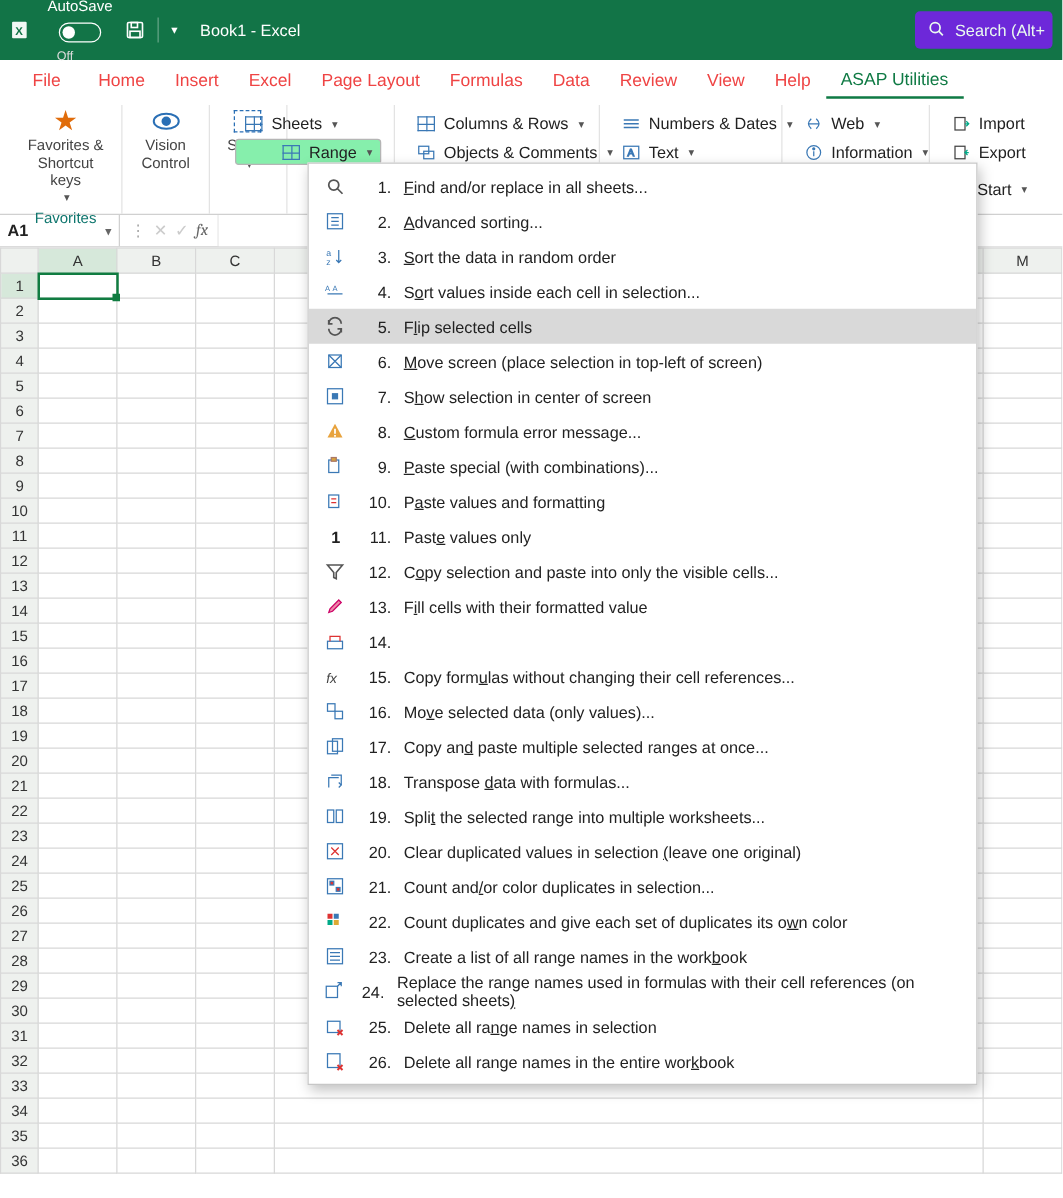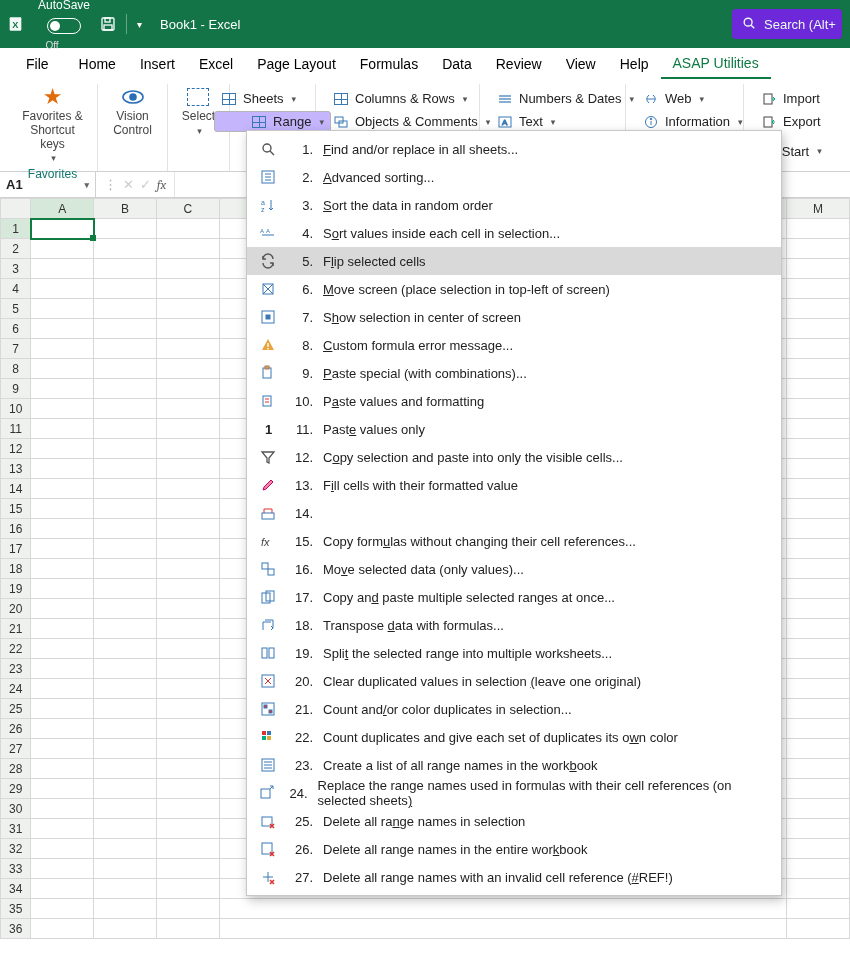--- a/index.html
+++ b/index.html
@@ -14,42 +14,42 @@
   .autosave .off { font-size: 10px; margin-left: -24px; color: #ddd; }
   .qat-save { margin-left: 10px; width: 16px; height: 16px; }
   .qat-sep { width: 1px; height: 20px; background: rgba(255,255,255,0.35); margin: 0 10px; }
   .qat-drop { color: #fff; font-size: 10px; }
   .doc-title { margin-left: 18px; font-size: 13px; }
   .titlebar .spacer { flex: 1; }
   .searchbox { background: #6d28d9; border-radius: 4px; height: 30px; display: flex; align-items: center; padding: 0 10px; gap: 8px; color: #eafaf0; width: 110px; font-size: 13px; overflow: hidden; white-space: nowrap; }
 
   
   .tabs { height: 32px; background: #fff; display: flex; align-items: center; padding-left: 14px; gap: 0; border-bottom: 0; }
-  .tab { padding: 6px 12px; font-size: 14px; color: #000000; cursor: pointer; }
+  .tab { padding: 6px 12px; font-size: 14px; color: #ef4444; cursor: pointer; }
   .tab.active { color: #0f7a44; border-bottom: 2px solid #0f7a44; font-weight: 500; }
   .tab.file { margin-right: 6px; }
 
   
   .ribbon { height: 92px; border-bottom: 1px solid #d0d0d0; background: #fff; padding: 4px 8px 0 8px; display: flex; position: relative; z-index: 5; }
   .group { display: flex; flex-direction: column; align-items: center; padding: 2px 10px 2px 10px; border-right: 1px solid #e3e3e3; }
   .group.vstack { justify-content: flex-start; }
   .group.nolabel { border-right: 1px solid #e3e3e3; }
   .biglabel { font-size: 12px; color: #444; text-align: center; margin-top: auto; line-height: 1.15; }
   .group .inner { display: flex; flex-direction: column; align-items: center; gap: 2px; }
   .icon-lg { width: 28px; height: 22px; display: flex; align-items: center; justify-content: center; }
   .star-icon { color: #e06c0b; font-size: 22px; }
   .eye-icon { color: #2a6fb5; font-size: 20px; }
   .select-icon { width: 22px; height: 18px; border: 1.5px dashed #2a6fb5; position: relative; }
   .select-icon::before, .select-icon::after { content:""; position:absolute; background:#2a6fb5; }
   .caret { font-size: 9px; margin-left: 2px; color: #555; display: inline-block; }
 
   .cmd-col { display: flex; flex-direction: column; gap: 2px; }
   .cmd { display: flex; align-items: center; gap: 6px; padding: 2px 6px; font-size: 13px; border: 1px solid transparent; border-radius: 3px; white-space: nowrap; }
   .cmd .caret { margin-left: 2px; }
-  .cmd.pressed { background: #c4b5fd; border: 1px solid #b5b5b5; padding-left: 36px; }
+  .cmd.pressed { background: #86efac; border: 1px solid #b5b5b5; padding-left: 36px; }
   .mini-icon { width: 16px; height: 14px; display: inline-flex; align-items: center; justify-content: center; }
   .grid-icon { width: 14px; height: 12px; background:
      linear-gradient(#3a78b5,#3a78b5) 0 0/14px 1px no-repeat,
      linear-gradient(#3a78b5,#3a78b5) 0 6px/14px 1px no-repeat,
      linear-gradient(#3a78b5,#3a78b5) 0 11px/14px 1px no-repeat,
      linear-gradient(#3a78b5,#3a78b5) 0 0/1px 12px no-repeat,
      linear-gradient(#3a78b5,#3a78b5) 7px 0/1px 12px no-repeat,
      linear-gradient(#3a78b5,#3a78b5) 13px 0/1px 12px no-repeat; }
   .group.noborder { border-right: 0; }
   .group-label-row { font-size: 12px; color: #0f766e; margin-top: 4px; }
@@ -162,21 +162,21 @@
   <div class="group vstack nolabel" style="width:62px">
     <div class="inner">
       <span class="icon-lg">
           <span class="select-icon"></span>
         </span>
       <div class="biglabel">Select</div>
       <span class="caret">▾</span>
     </div>
   </div>
 
-  <div class="group nolabel" style="align-items:center; padding-top:4px; width:86px">
+  <div class="group nolabel" style="align-items:flex-end; padding-top:4px; width:86px">
     <div class="cmd-col">
       <div class="cmd">
         <span class="mini-icon">
             <span class="grid-icon"></span>
           </span>
         <span>Sheets</span>
         <span class="caret">▾</span>
       </div>
       <div class="cmd pressed">
         <span class="mini-icon">
@@ -875,23 +875,13 @@
     <div class="menu-item">
       <span class="mi-icon">
         <svg viewBox="0 0 16 16" stroke="#3a78b5" fill="none">
           <rect x="2" y="2" width="10" height="11"></rect>
           <path d="M10 11l4 4M14 11l-4 4" stroke="#d33" stroke-width="1.6"></path>
         </svg>
       </span>
       <span class="num">26.</span>
       <span class="lbl">Delete all range names in the entire wor<span class="u">k</span>book</span>
     </div>
-    <div class="menu-item">
-      <span class="mi-icon">
-        <svg viewBox="0 0 16 16" stroke="#3a78b5" fill="none">
-          <path d="M3 8h10M8 3v10"></path>
-          <path d="M10 11l4 4M14 11l-4 4" stroke="#d33" stroke-width="1.6"></path>
-        </svg>
-      </span>
-      <span class="num">27.</span>
-      <span class="lbl">Delete all range names with an invalid cell reference (<span class="u">#</span>REF!)</span>
-    </div>
   </div>
 
 </body></html>

